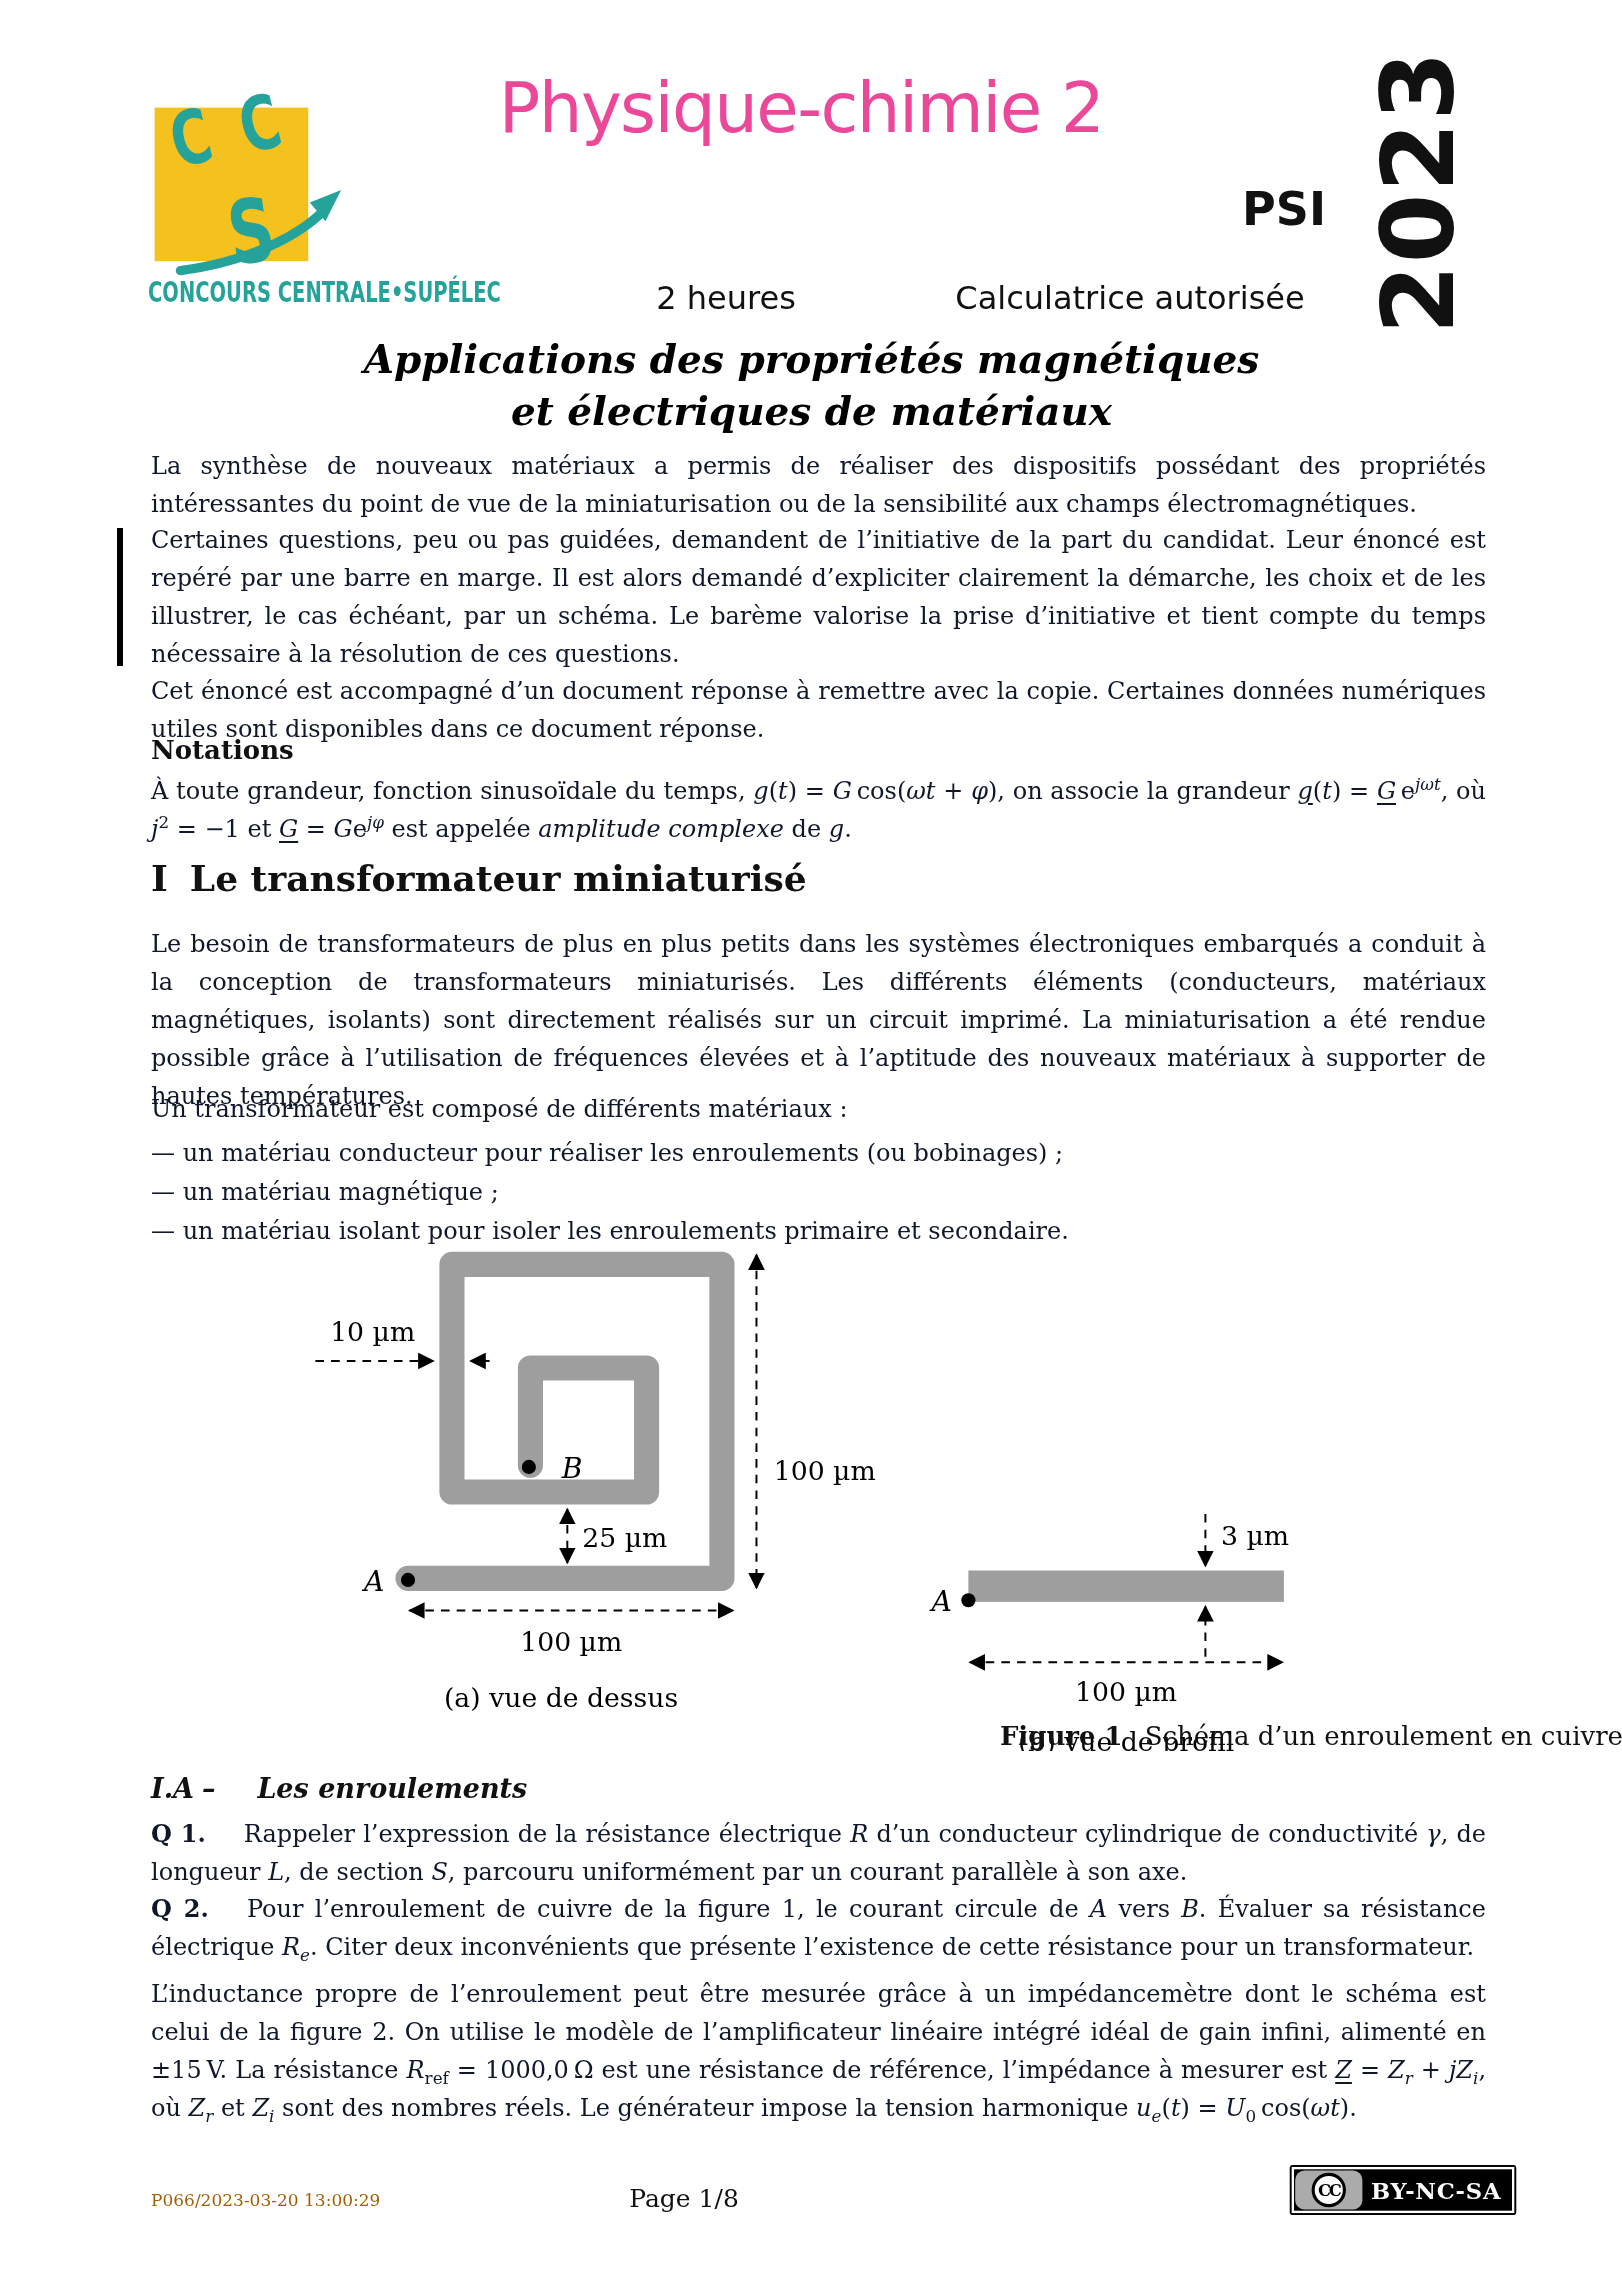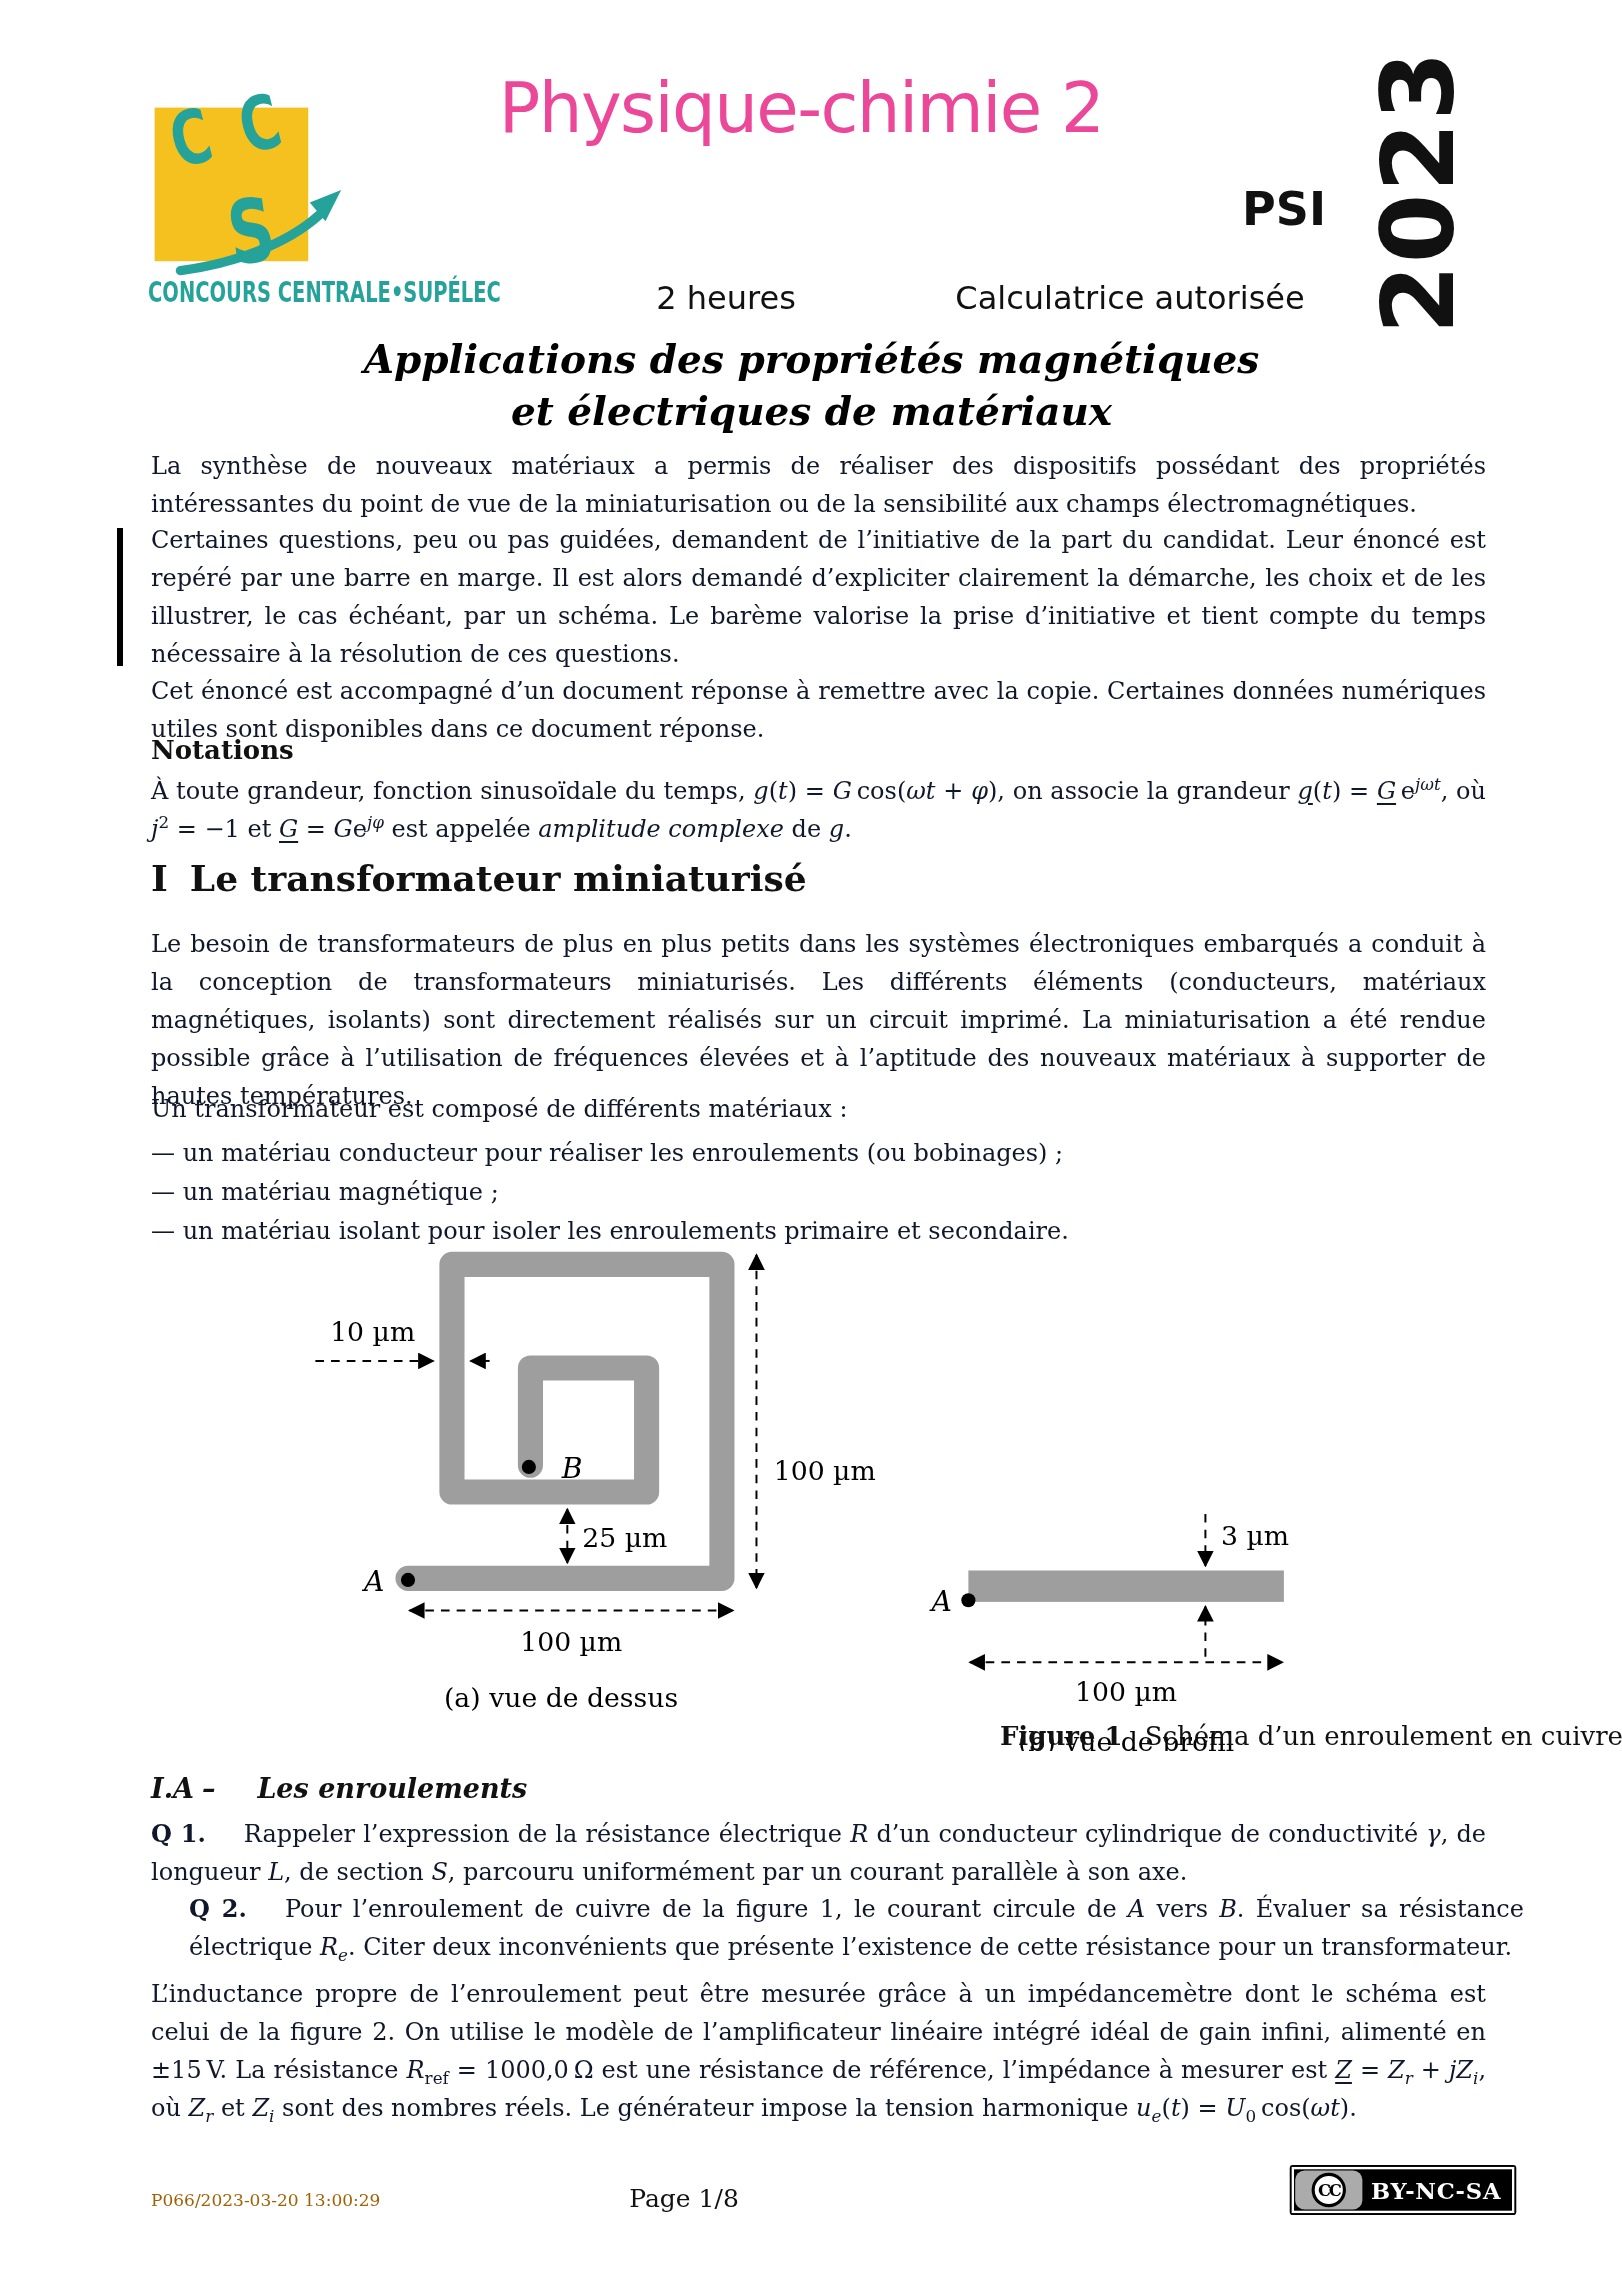--- a/index.html
+++ b/index.html
@@ -161,21 +161,21 @@
   </div>
 
   <div class="abs h-ia">
     <span>I.A</span><span class="ia-dash">–</span><span class="ia-title">Les enroulements</span>
   </div>
 
   <div class="abs body-text" style="left:151px; top:1815px;">
     <span class="q-label">Q 1.</span><span class="q-gap"></span><span>Rappeler l’expression de la résistance électrique <i>R</i> d’un conducteur cylindrique de conductivité <i>γ</i>, de longueur <i>L</i>, de section <i>S</i>, parcouru uniformément par un courant parallèle à son axe.</span>
   </div>
 
-  <div class="abs body-text" style="left:151px; top:1890px;margin-left:38px;">
+  <div class="abs body-text" style="left:151px; top:1890px;">
     <span class="q-label">Q 2.</span><span class="q-gap"></span><span>Pour l’enroulement de cuivre de la figure 1, le courant circule de <i>A</i> vers <i>B</i>. Évaluer sa résistance électrique <i>R<sub>e</sub></i>. Citer deux inconvénients que présente l’existence de cette résistance pour un transformateur.</span>
   </div>
 
   <div class="abs body-text" style="left:151px; top:1975px;">L’inductance propre de l’enroulement peut être mesurée grâce à un impédancemètre dont le schéma est celui de la figure 2. On utilise le modèle de l’amplificateur linéaire intégré idéal de gain infini, alimenté en ±15 V. La résistance <i>R</i><sub>ref</sub> = 1000,0 Ω est une résistance de référence, l’impédance à mesurer est <u><i>Z</i></u> = <i>Z<sub>r</sub></i> + <i>jZ<sub>i</sub></i>, où <i>Z<sub>r</sub></i> et <i>Z<sub>i</sub></i> sont des nombres réels. Le générateur impose la tension harmonique <i>u<sub>e</sub></i>(<i>t</i>) = <i>U</i><sub>0</sub> cos(<i>ωt</i>).</div>
 
   <div class="abs footer-left">P066/2023-03-20 13:00:29</div>
   <div class="abs footer-center">Page 1/8</div>
 
   <svg class="abs" style="left:1289px; top:2165px;" width="228" height="50" viewBox="0 0 290 64">
     <rect x="0" y="0" width="290" height="64" rx="4" fill="#000"></rect>

